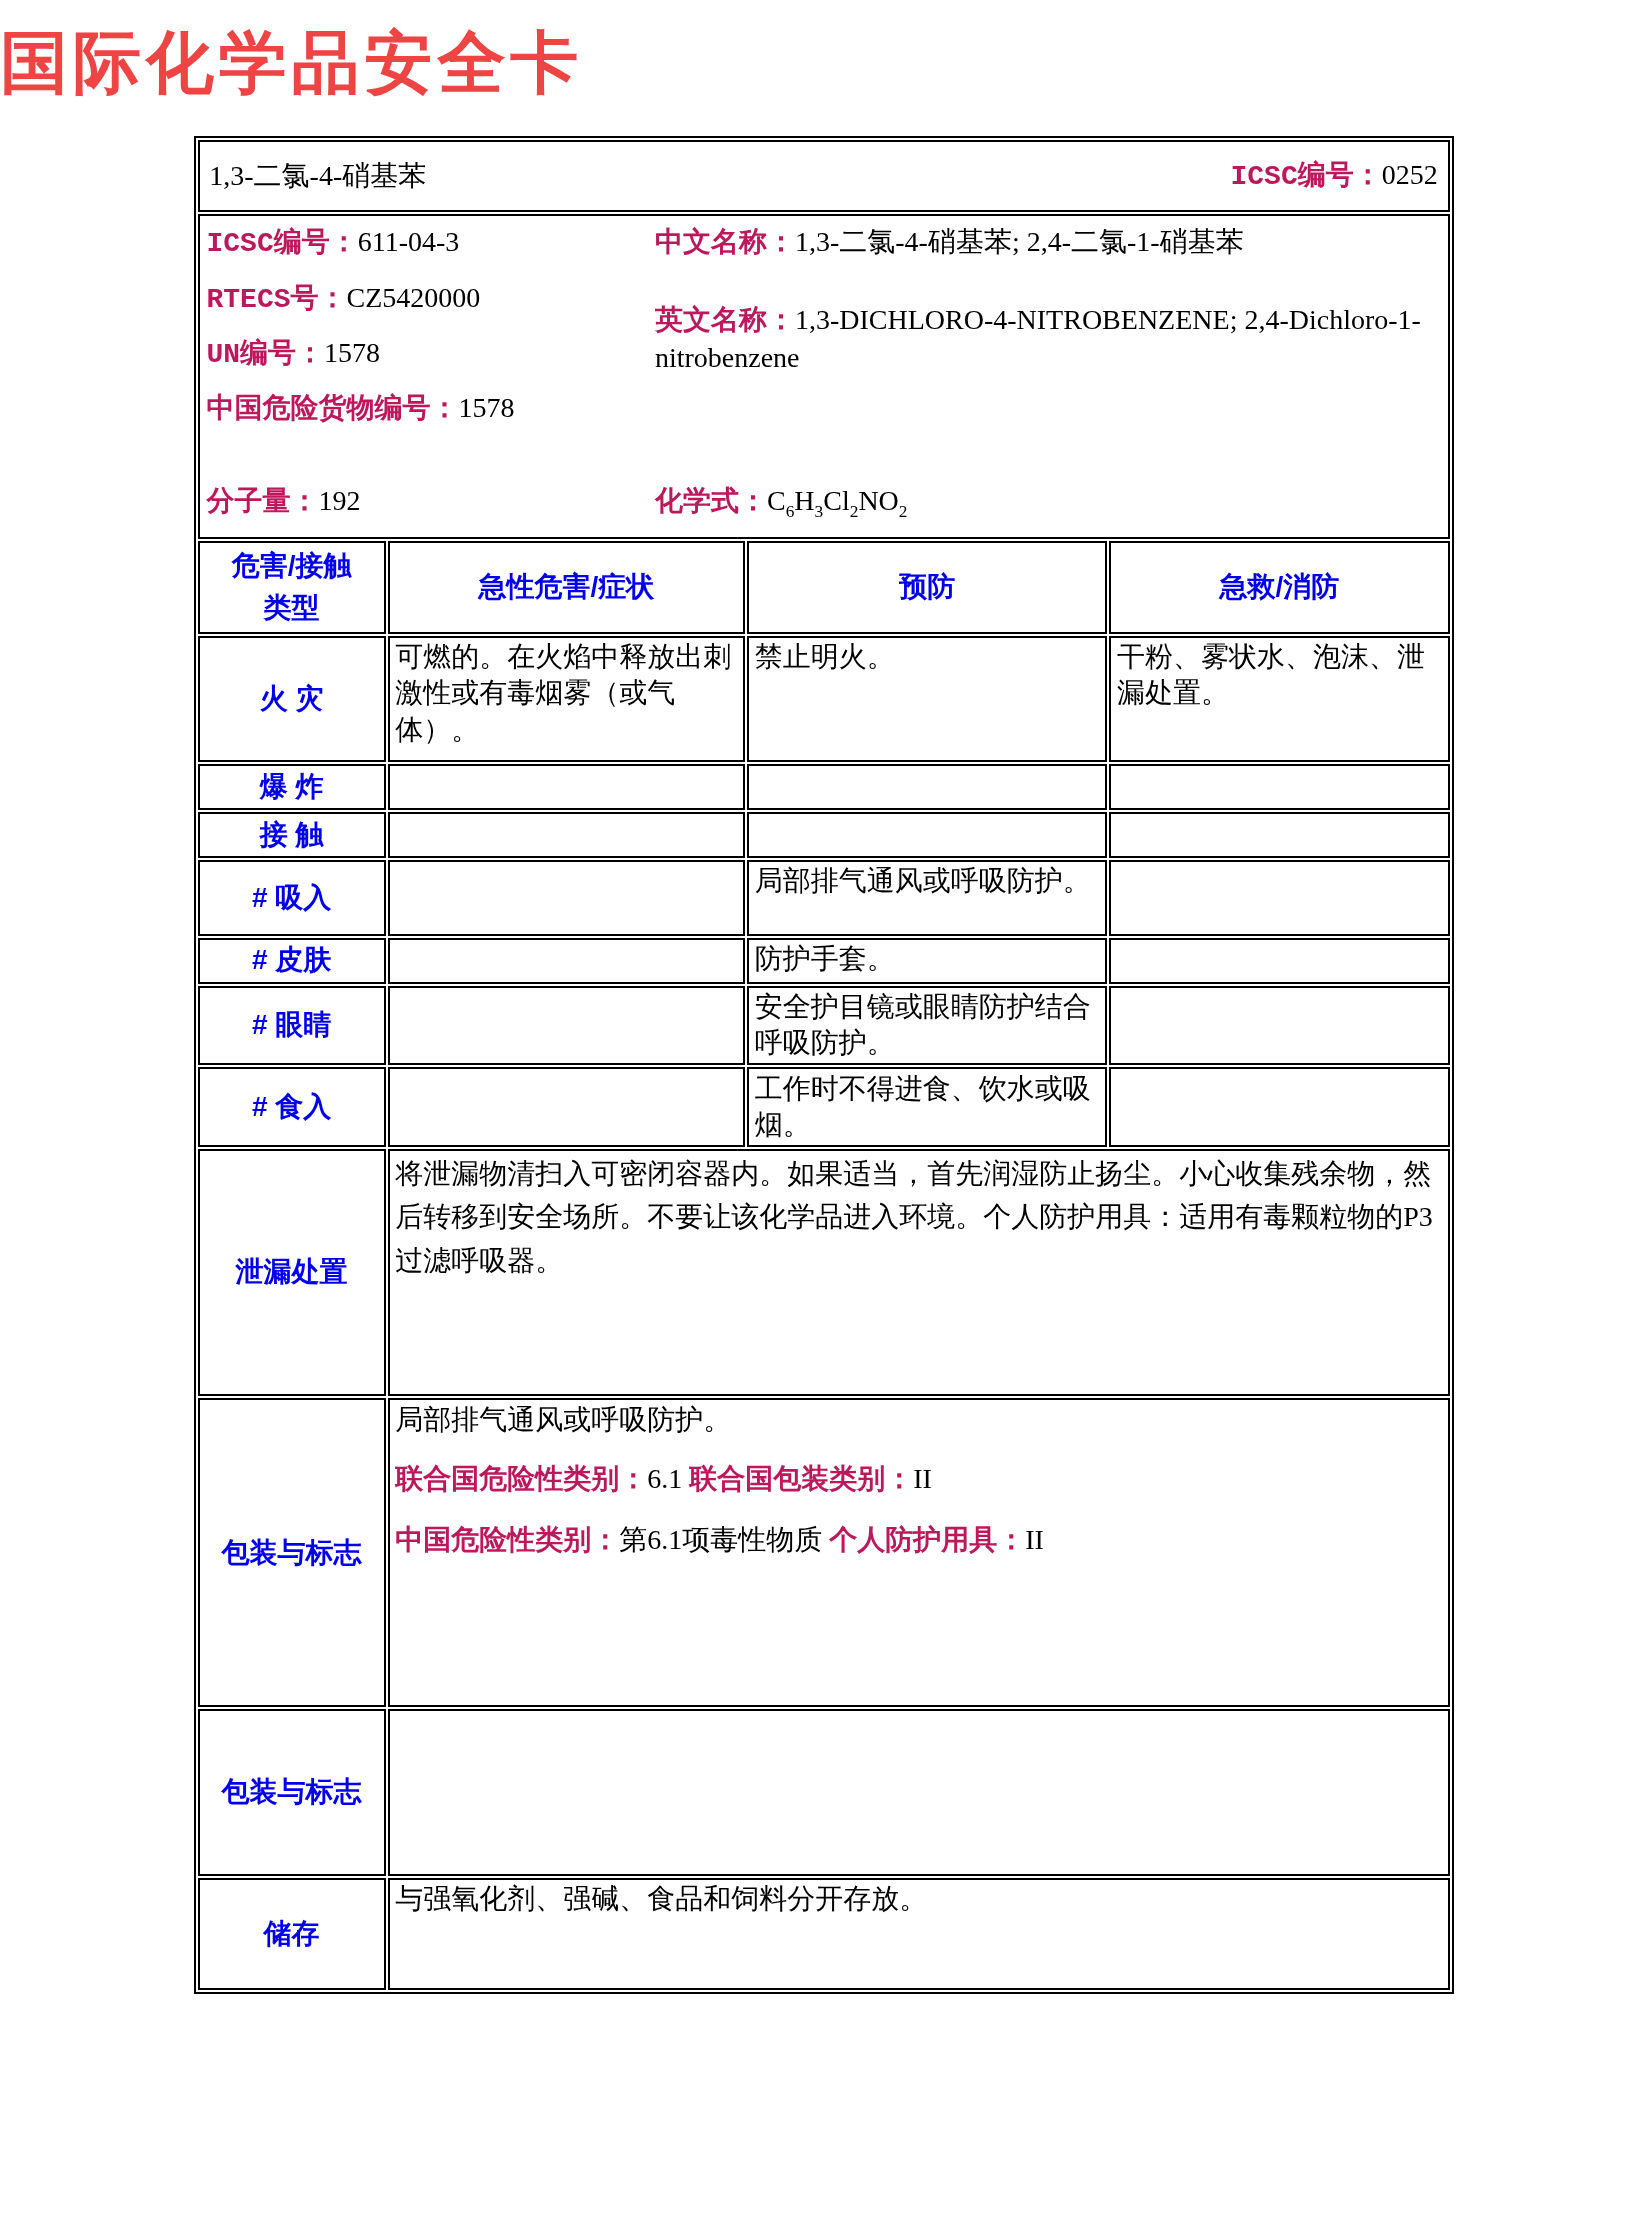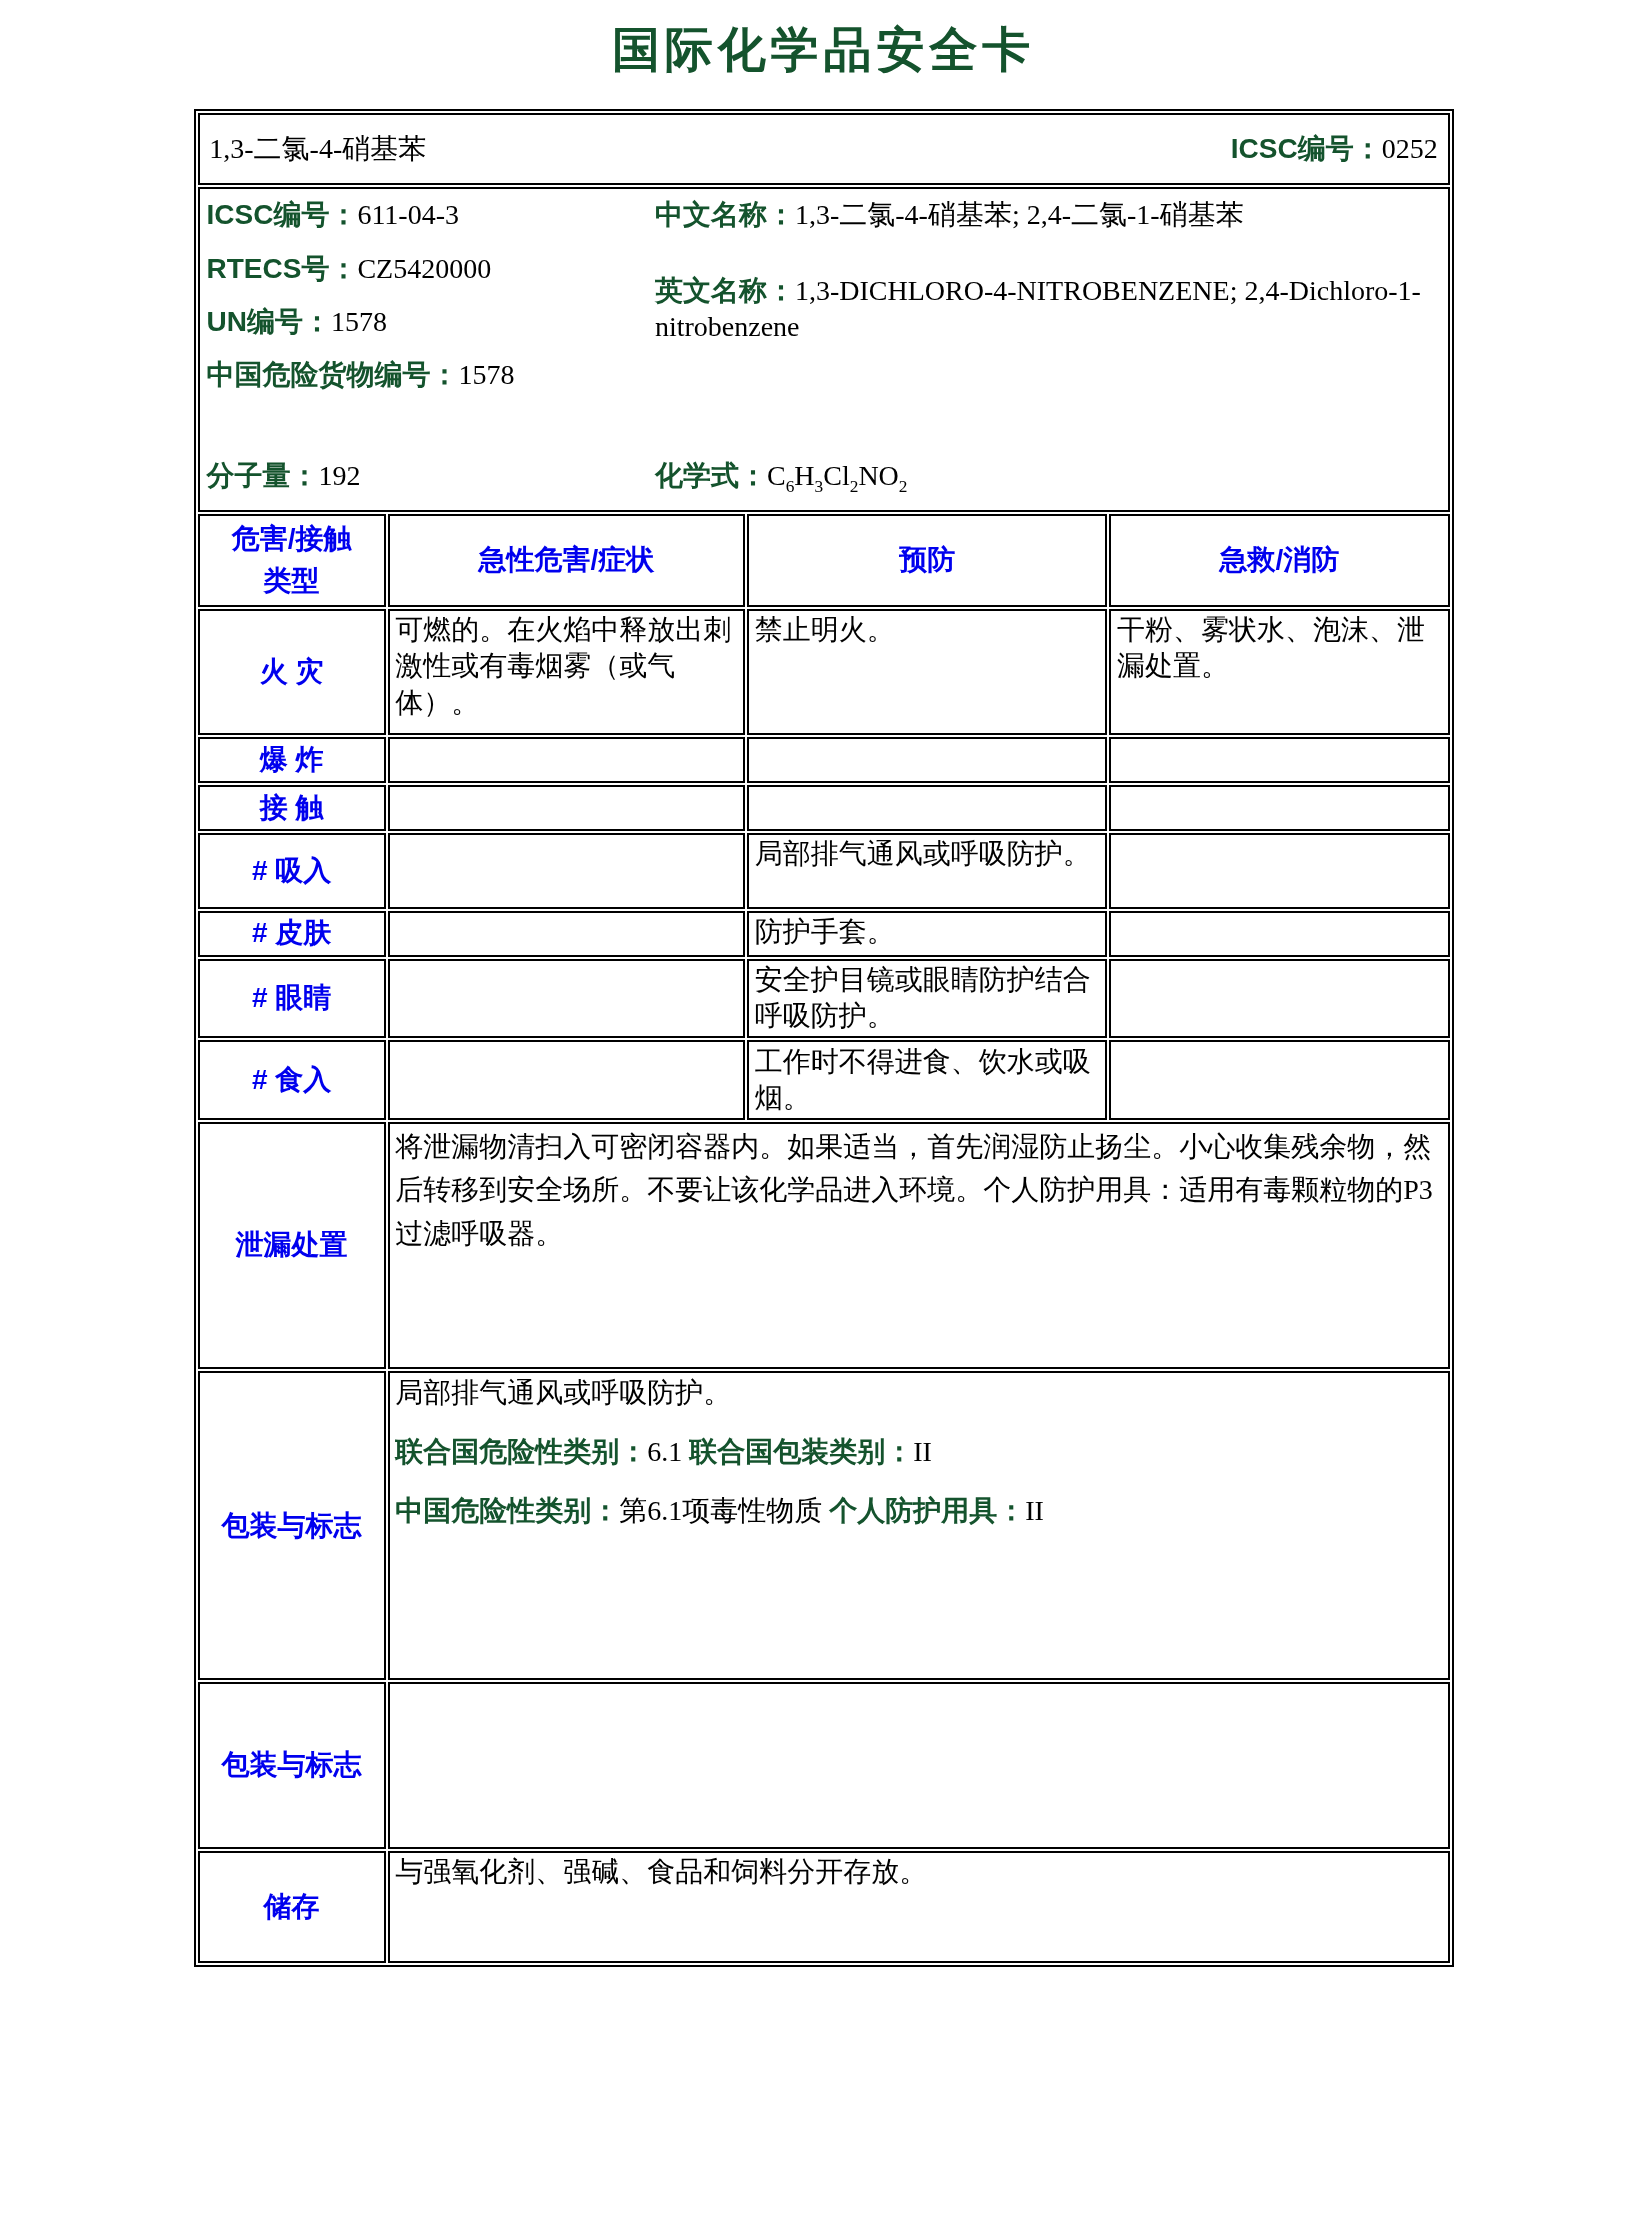--- a/index.html
+++ b/index.html
@@ -9,23 +9,22 @@
   }
   body {
     width: 1647px;
     height: 2239px;
     font-family: "Liberation Serif", "DejaVu Serif", serif;
     color: #000000;
     position: relative;
   }
   .page-title {
     margin: 18.3px 0 27px 0;
-    text-align: center;
-    color: #14532d;
-    font-size: 48px;
+    color: #ef4444;
+    font-size: 68px;
     font-weight: bold;
     letter-spacing: 4.9px;
     font-family: "Liberation Serif", "DejaVu Serif", serif;
   }
   table.card {
     width: 1260px;
     margin: 0 auto;
     border: 2.8px solid #000000;
     border-collapse: separate;
     border-spacing: 2.1px;
@@ -38,23 +37,23 @@
   td {
     border: 2.1px solid #000000;
     vertical-align: top;
     font-size: 28px;
     line-height: 1.3;
     padding: 1.4px 5.6px;
     overflow: hidden;
     word-break: break-word;
   }
   .blue, .lbl {
-    color: #14532d;
-    font-weight: bold;
-    font-family: Liberation Sans, sans-serif;
+    color: #be185d;
+    font-weight: bold;
+    font-family: Liberation Mono, monospace;
     margin-top: 24px;
   }
   td.rowlabel {
     vertical-align: middle;
     text-align: center;
     color: #0000ee;
     font-weight: bold;
     font-family: Liberation Sans, sans-serif;
   }
   td.hdr {

